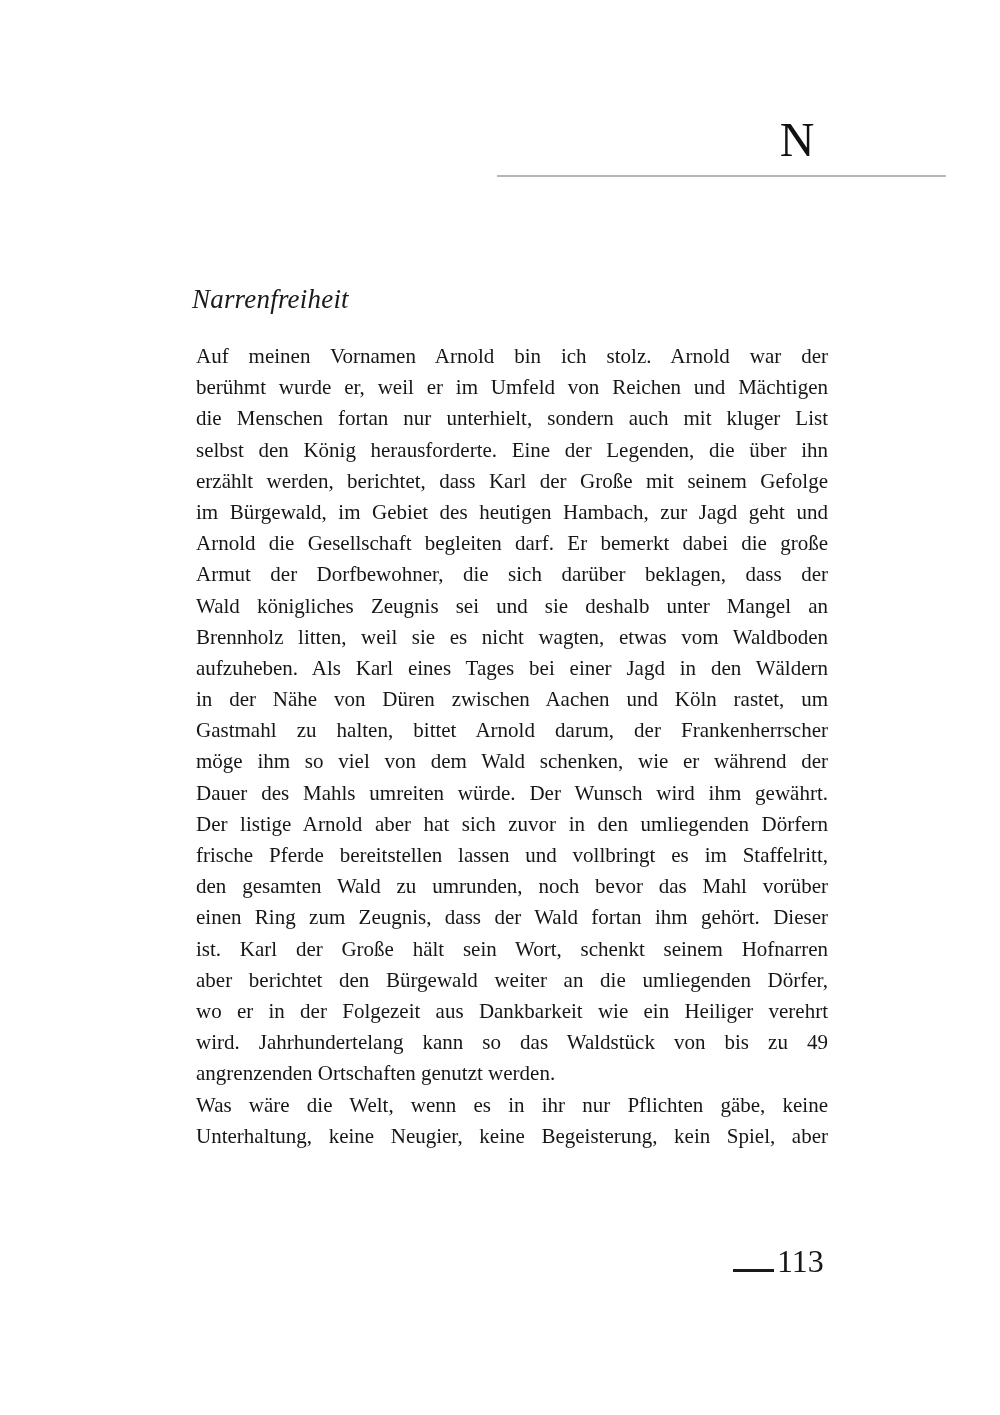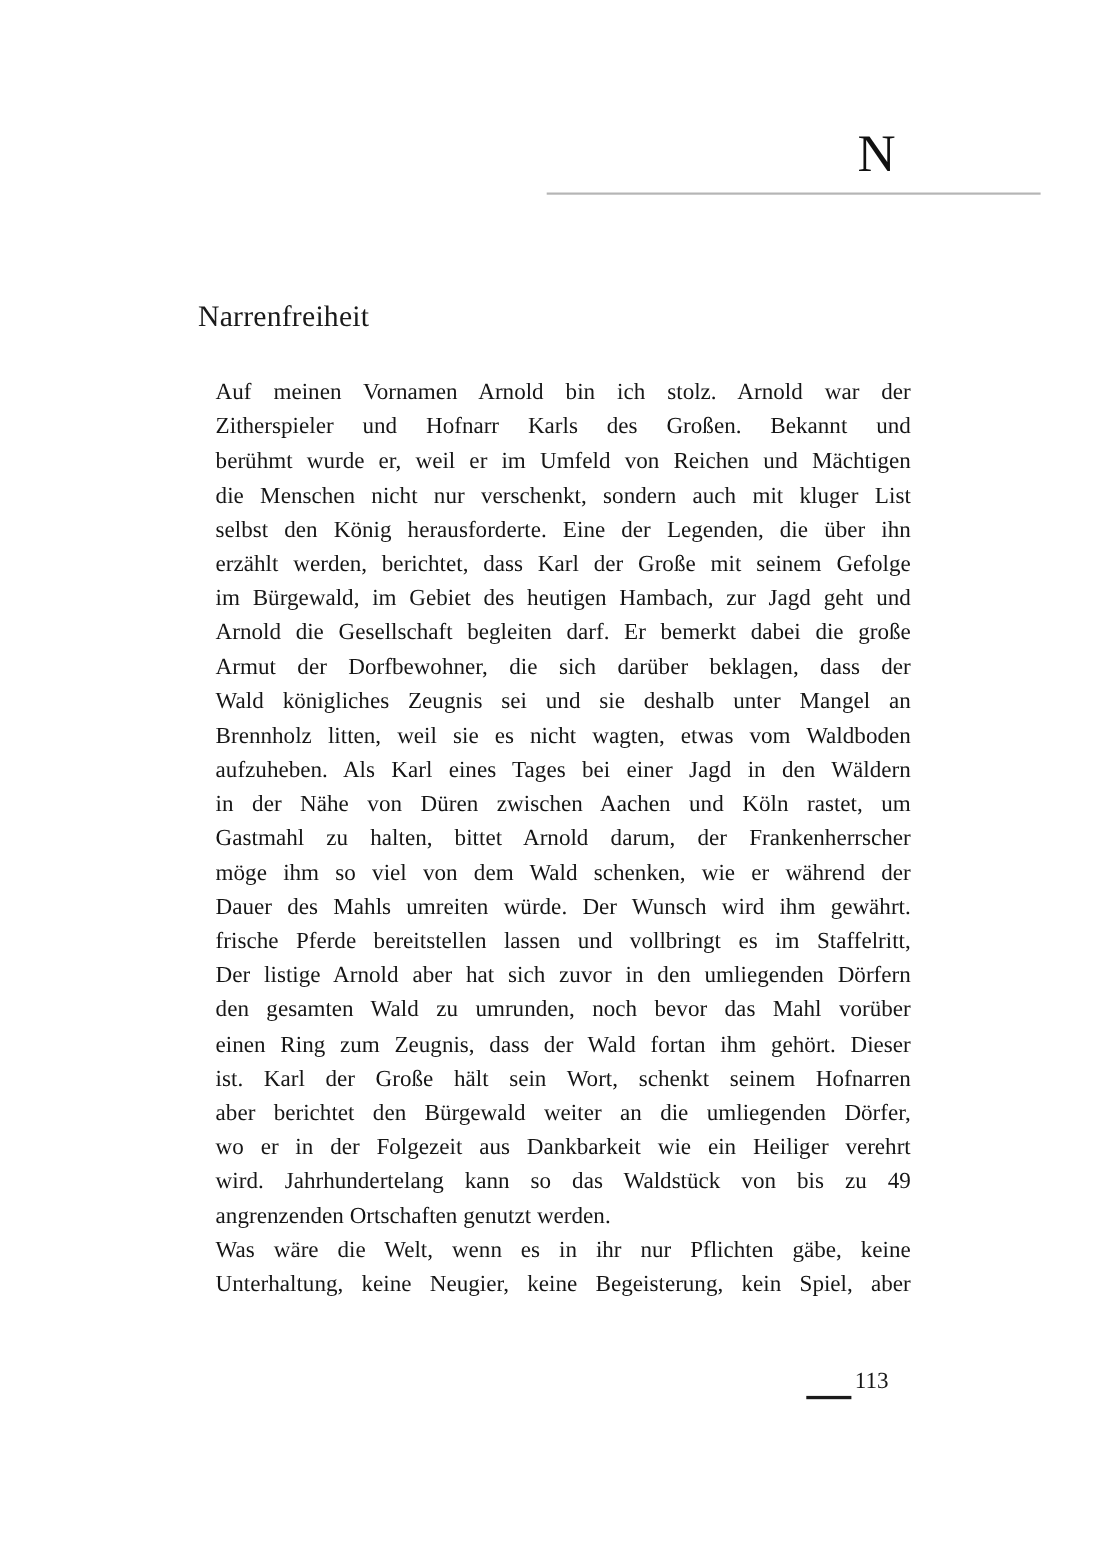--- a/index.html
+++ b/index.html
@@ -31,25 +31,26 @@
     left: 497px;
     top: 175px;
     width: 449px;
     height: 2px;
     background: #b5b5b5;
   }
   .chapter-title {
     position: absolute;
     left: 180px;
     top: 272px;
-    margin: 0;
+    margin: 12px;
     font-size: 27px;
     font-weight: normal;
     letter-spacing: 0.2px;
     color: #1a1a1a;
+    font-style: italic;
   }
   .body-text {
     position: absolute;
     left: 196px;
     top: 341px;
     width: 632px;
   }
   .line {
     font-size: 21px;
     height: 31.2px;
@@ -66,55 +67,54 @@
     left: 733px;
     top: 1269px;
     width: 41px;
     height: 3px;
     background: #1a1a1a;
   }
   .folio {
     position: absolute;
     left: 777px;
     top: 1245px;
-    font-size: 21px;
+    font-size: 32px;
     line-height: 1;
     color: #161616;
   }
 </style>
 </head>
 <body>
 
 <div class="page">
 
   <div class="chapter-letter">N</div>
 
   <div class="chapter-rule"></div>
 
   <h1 class="chapter-title">Narrenfreiheit</h1>
 
   <div class="body-text">
       <div class="line just">Auf meinen Vornamen Arnold bin ich stolz. Arnold war der</div>
-      <div class="line just">Zitherspieler und Hofnarr Karls des Großen. Bekannt und</div>
       <div class="line just">berühmt wurde er, weil er im Umfeld von Reichen und Mächtigen</div>
-      <div class="line just">die Menschen nicht nur verschenkt, sondern auch mit kluger List</div>
+      <div class="line just">die Menschen fortan nur unterhielt, sondern auch mit kluger List</div>
       <div class="line just">selbst den König herausforderte. Eine der Legenden, die über ihn</div>
       <div class="line just">erzählt werden, berichtet, dass Karl der Große mit seinem Gefolge</div>
       <div class="line just">im Bürgewald, im Gebiet des heutigen Hambach, zur Jagd geht und</div>
       <div class="line just">Arnold die Gesellschaft begleiten darf. Er bemerkt dabei die große</div>
       <div class="line just">Armut der Dorfbewohner, die sich darüber beklagen, dass der</div>
       <div class="line just">Wald königliches Zeugnis sei und sie deshalb unter Mangel an</div>
       <div class="line just">Brennholz litten, weil sie es nicht wagten, etwas vom Waldboden</div>
       <div class="line just">aufzuheben. Als Karl eines Tages bei einer Jagd in den Wäldern</div>
       <div class="line just">in der Nähe von Düren zwischen Aachen und Köln rastet, um</div>
       <div class="line just">Gastmahl zu halten, bittet Arnold darum, der Frankenherrscher</div>
       <div class="line just">möge ihm so viel von dem Wald schenken, wie er während der</div>
       <div class="line just">Dauer des Mahls umreiten würde. Der Wunsch wird ihm gewährt.</div>
+      <div class="line just">Der listige Arnold aber hat sich zuvor in den umliegenden Dörfern</div>
       <div class="line just">frische Pferde bereitstellen lassen und vollbringt es im Staffelritt,</div>
-      <div class="line just">Der listige Arnold aber hat sich zuvor in den umliegenden Dörfern</div>
       <div class="line just">den gesamten Wald zu umrunden, noch bevor das Mahl vorüber</div>
       <div class="line just">einen Ring zum Zeugnis, dass der Wald fortan ihm gehört. Dieser</div>
       <div class="line just">ist. Karl der Große hält sein Wort, schenkt seinem Hofnarren</div>
       <div class="line just">aber berichtet den Bürgewald weiter an die umliegenden Dörfer,</div>
       <div class="line just">wo er in der Folgezeit aus Dankbarkeit wie ein Heiliger verehrt</div>
       <div class="line just">wird. Jahrhundertelang kann so das Waldstück von bis zu 49</div>
       <div class="line">angrenzenden Ortschaften genutzt werden.</div>
       <div class="line just">Was wäre die Welt, wenn es in ihr nur Pflichten gäbe, keine</div>
       <div class="line just">Unterhaltung, keine Neugier, keine Begeisterung, kein Spiel, aber</div>
     </div>

